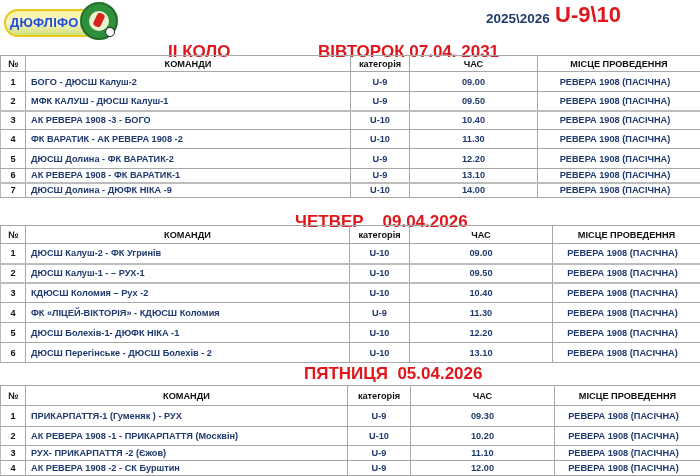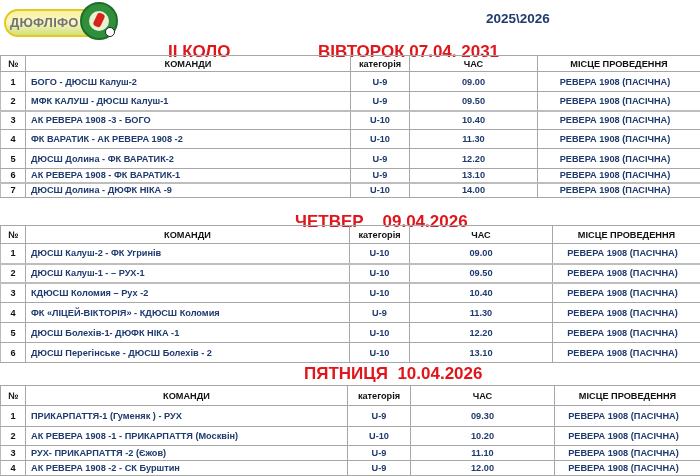--- a/index.html
+++ b/index.html
@@ -1,20 +1,20 @@
 <!DOCTYPE html>
 <html><head>
 <meta charset="utf-8">
 <style>
   html, body { margin:0; padding:0; background:#ffffff; }
   body { width:700px; height:476px; overflow:hidden; position:relative; font-family:"Liberation Sans", "DejaVu Sans", sans-serif; }
   .header { position:absolute; left:0; top:0; width:700px; height:42px; }
   .logo { position:absolute; left:4px; top:2px; width:112px; height:42px; }
   .logo-band { position:absolute; left:0; top:7px; width:86px; height:28px; border-radius:40px 6px 6px 40px; background:linear-gradient(180deg,#f7f2a0 0%, #fbf7c6 45%, #cfe07a 100%); border:2px solid #e9c81c; box-sizing:border-box; }
-  .logo-text { position:absolute; left:6px; top:13px; font-size:13px; font-weight:bold; color:#737373; letter-spacing:0.2px; }
+  .logo-text { position:absolute; left:6px; top:13px; font-size:13px; font-weight:bold; color:#1d4ed8; letter-spacing:0.2px; }
   .logo-circle { position:absolute; left:76px; top:0px; width:38px; height:38px; border-radius:50%; background:#2f8f3a; border:2px solid #1e6e2a; box-sizing:border-box; }
   .logo-inner { position:absolute; left:7px; top:7px; width:20px; height:20px; border-radius:50%; background:#e8f3d2; }
   .logo-player { position:absolute; left:13px; top:9px; width:8px; height:14px; background:#d6241c; border-radius:3px; transform:rotate(25deg); }
   .logo-ball { position:absolute; left:23px; top:23px; width:10px; height:10px; border-radius:50%; background:#fff; border:1px solid #222; box-sizing:border-box; }
   .title { position:absolute; left:205px; top:10px; font-family:"Liberation Serif", "DejaVu Serif", serif; font-weight:bold; font-size:14px; color:#1f3a6e; letter-spacing:0.6px; white-space:pre; }
   .title-year { position:absolute; left:486px; top:11px; font-weight:bold; font-size:13.5px; color:#1f3a6e; }
   .title-cat { position:absolute; left:555px; top:2px; font-weight:bold; font-size:22px; color:#e0161b; }
   .section-title { position:absolute; font-weight:bold; font-size:17px; color:#e0161b; white-space:pre; }
   table.sched { position:absolute; left:0; width:700px; border-collapse:collapse; table-layout:fixed; }
   table.sched td, table.sched th { border:1px solid #a7a7a7; padding:0; font-size:9.2px; font-weight:bold; color:#1f3a6e; overflow:hidden; white-space:nowrap; }
@@ -33,20 +33,21 @@
   <div class="logo">
     <div class="logo-band"></div>
     <span class="logo-text">ДЮФЛІФО</span>
     <div class="logo-circle">
       <div class="logo-inner"></div>
       <div class="logo-player"></div>
       <div class="logo-ball"></div>
     </div>
   </div>
   <span class="title-year">2025\2026</span>
+  <span class="title-cat">U-9\10</span>
 </div>
 
 <span class="section-title" style="left:168px; top:42px;">II КОЛО</span>
 
 <span class="section-title" style="left:318px; top:42px;">ВІВТОРОК 07.04. 2031</span>
 <table class="sched" style="top:55px;">
   <colgroup>
       <col style="width:25px">
       <col style="width:325px">
       <col style="width:59px">
@@ -168,21 +169,21 @@
   <tr style="height:20px">
     <td class="num">6</td>
     <td class="teams">ДЮСШ Перегінське - ДЮСШ Болехів - 2</td>
     <td class="cat">U-10</td>
     <td class="time">13.10</td>
     <td class="venue">РЕВЕРА 1908 (ПАСІЧНА)</td>
   </tr>
 </tbody>
   </table>
 
-<span class="section-title" style="left:304px; top:364px;">ПЯТНИЦЯ  10.04.2026</span>
+<span class="section-title" style="left:304px; top:364px;">ПЯТНИЦЯ  05.04.2026</span>
 <table class="sched" style="top:385px;">
   <colgroup>
       <col style="width:25px">
       <col style="width:322px">
       <col style="width:63px">
       <col style="width:144px">
       <col style="width:146px">
     </colgroup>
   <tbody>
       <tr style="height:20px">

